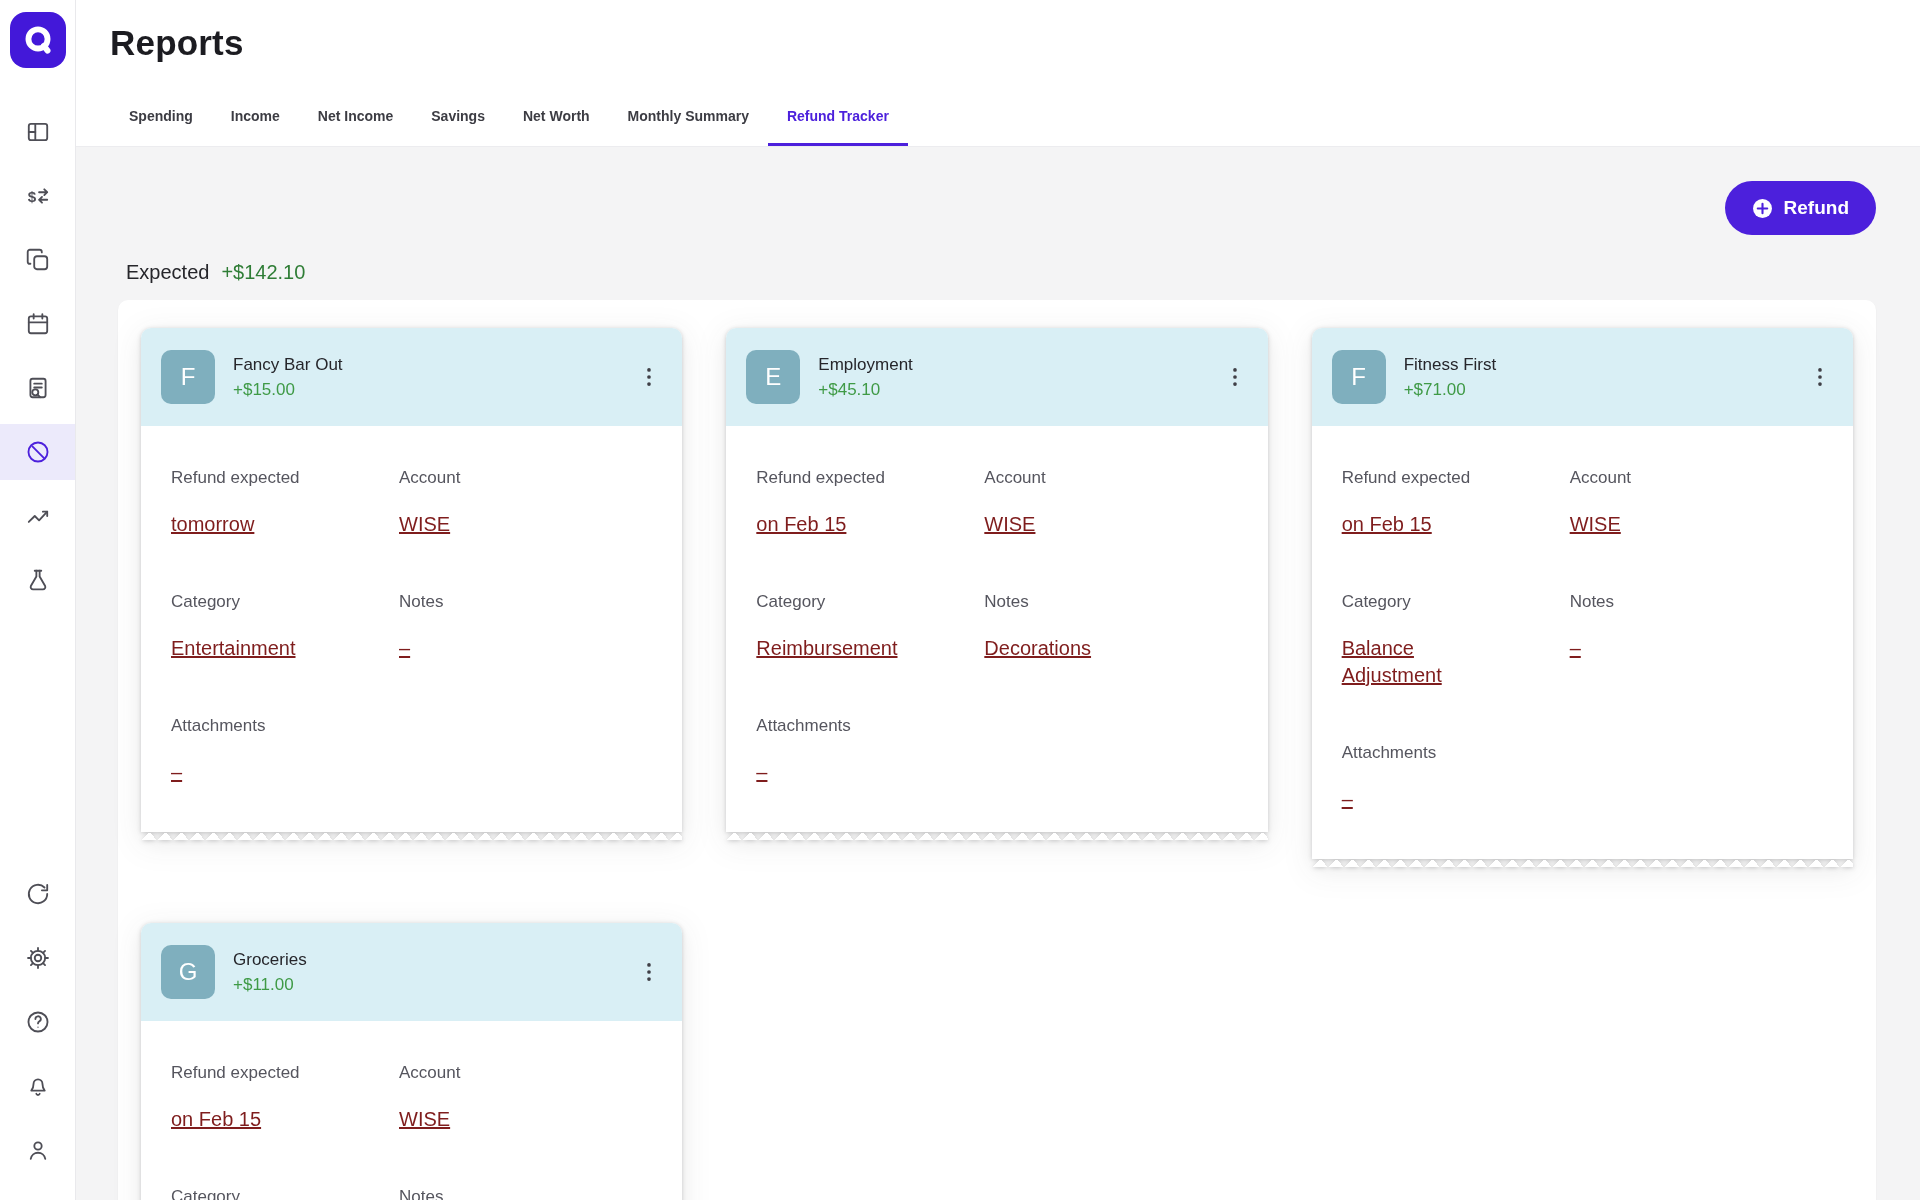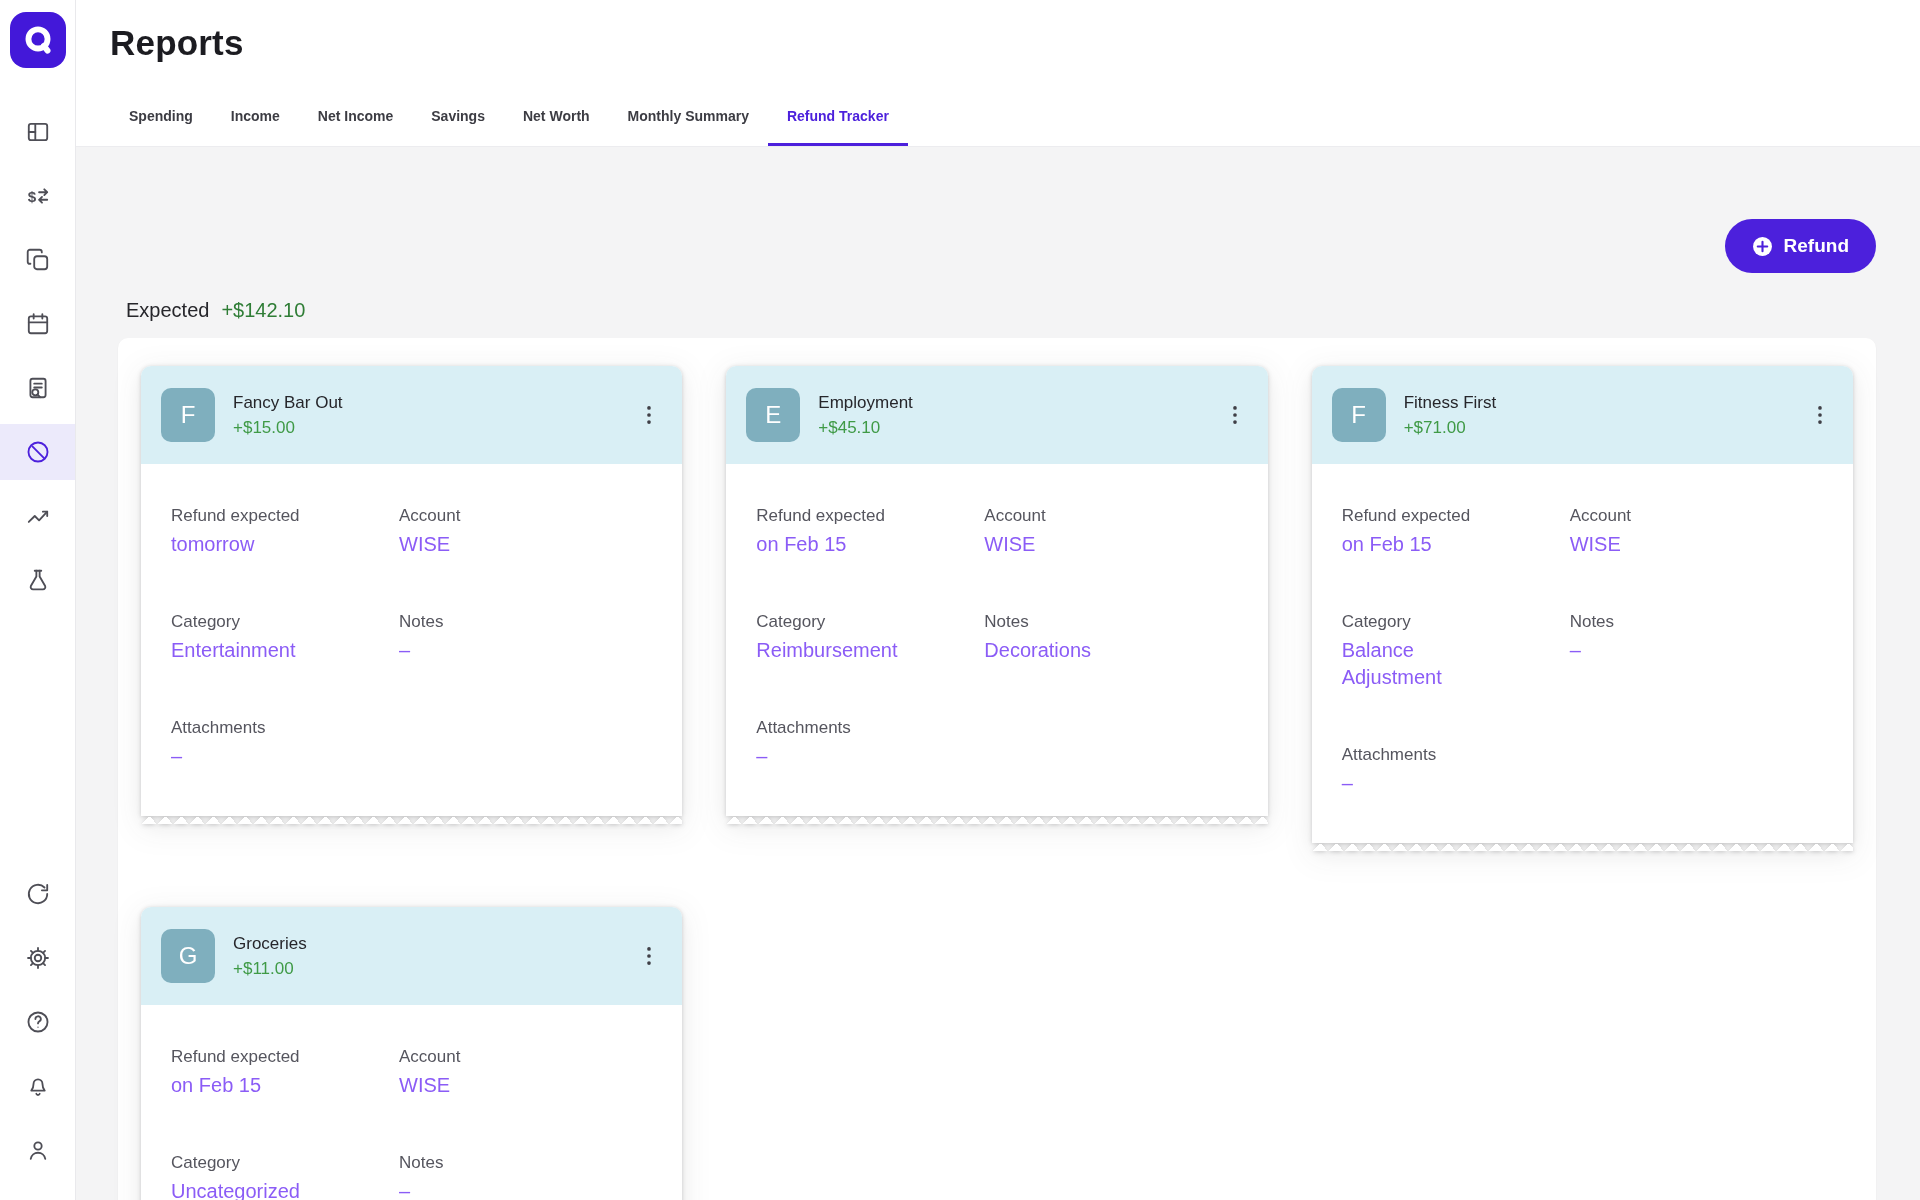--- a/index.html
+++ b/index.html
@@ -22,21 +22,21 @@
   .main { flex:1; display:flex; flex-direction:column; min-width:0; }
   .topbar { background:#fff; height:86px; display:flex; align-items:center; padding-left:34px; }
   .page-title { font-size:35px; font-weight:600; color:#1c1c21; letter-spacing:.2px; }
 
   .tabs { background:#fff; display:flex; padding-left:34px; border-bottom:1px solid #ececef; }
   .tab { display:flex; align-items:center; padding:22px 19px 19px; font-size:14px; font-weight:600; color:#3c3c43; border-bottom:3px solid transparent; cursor:pointer; white-space:nowrap; }
   .tab.active { color:#4c20dc; border-bottom-color:#4c20dc;text-align:center; }
 
   .content { flex:1; padding:34px 44px 0 42px; overflow:hidden; }
   .toolbar-row { display:flex; justify-content:flex-end; }
-  .refund-btn { display:flex; align-items:center; gap:11px; background:#4c20dc; color:#fff; border:none; border-radius:28px; height:54px; padding:0 27px; font-size:19px; font-weight:700; font-family:inherit; cursor:pointer;margin-top:38px; }
+  .refund-btn { display:flex; align-items:center; gap:11px; background:#4c20dc; color:#fff; border:none; border-radius:28px; height:54px; padding:0 27px; font-size:19px; font-weight:700; font-family:inherit; cursor:pointer; }
   .refund-btn svg { width:21px; height:21px; }
 
   .summary { margin:26px 8px 16px; font-size:20px; display:flex; gap:12px; align-items:baseline; }
   .summary-label { color:#26262b; font-weight:500; }
   .summary-amount { color:#2f7d36; font-weight:500; }
 
   .panel { background:#fff; border-radius:10px; padding:28px 23px; min-height:900px; box-shadow:0 1px 2px rgba(0,0,0,.05); }
   .cards-grid { display:grid; grid-template-columns:repeat(3,1fr); column-gap:44px; row-gap:56px; align-items:start; }
 
   
@@ -44,21 +44,21 @@
   .card-top { background:#fff; border-radius:10px 10px 0 0; overflow:hidden; }
   .card-header { background:#d9eff5; display:flex; align-items:center; gap:18px; height:98px; padding:0 20px; }
   .avatar { width:54px; height:54px; border-radius:10px; background:#7fafbe; color:#fff; font-size:24px; display:flex; align-items:center; justify-content:center; flex-shrink:0; }
   .card-title { font-size:17px; color:#26262b; font-weight:500; }
   .card-amount { font-size:17px; color:#3f9a46; margin-top:5px; font-weight:500; }
   .kebab { margin-left:auto; color:#3f3f46; width:26px; height:26px; cursor:pointer; flex-shrink:0; }
   .kebab svg { width:26px; height:26px; }
 
   .card-body { padding:42px 30px 46px; display:grid; grid-template-columns:228px 1fr; row-gap:54px; }
   .field-label { font-size:17px; color:#55555e; }
-  .field-value { font-size:20px; color:#8b5cf6; font-weight:500; margin-top:5px; line-height:1.35; max-width:175px; }
+  .field-value { font-size:20px; color:#7f1d1d; font-weight:500; margin-top:23px; line-height:1.35; max-width:175px;text-decoration:underline; }
   .card-teeth { height:8px; background:conic-gradient(from 135deg at 50% 0%, #fff 90deg, rgba(0,0,0,0) 0) 0 0/16px 8px repeat-x; }
 </style>
 </head>
 <body>
 
 <div class="app">
 
   <aside class="sidebar">
     <div class="logo">
       <svg width="34" height="34" viewBox="0 0 32 32" fill="none">

